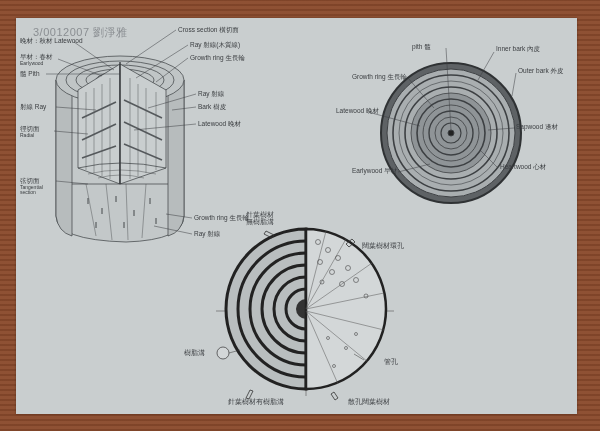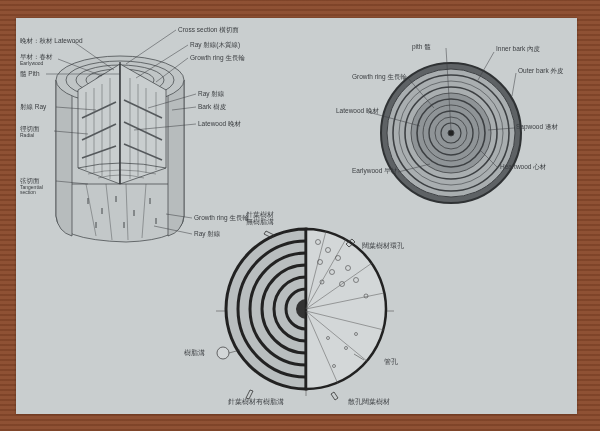--- a/index.html
+++ b/index.html
@@ -10,20 +10,21 @@
          box-shadow:0 0 2px rgba(0,0,0,.35);}
   .lbl{position:absolute;font-size:6.5px;color:#3a3d40;white-space:nowrap;line-height:1.05;}
   .lbl small{display:block;font-size:5px;}
   .title{position:absolute;left:17px;top:7px;font-size:11px;color:#8a8e92;letter-spacing:0.5px;}
   svg{position:absolute;left:0;top:0;}
 </style>
 </head>
 <body>
 
 <div class="paper">
+  <div class="title">3/0012007 劉淨雅</div>
 
   <svg width="561" height="396" viewBox="0 0 561 396">
 
     <g stroke="#3a3d40" fill="none" stroke-width="0.7">
 
       <path d="M40 62 L40 198 Q40 222 110 224 Q168 222 168 198 L168 62" fill="#c3c8c9"></path>
 
       <path d="M40 62 L40 198 Q42 214 56 218 L56 70 Z" fill="#b7bcbd"></path>
       <path d="M168 62 L168 198 Q166 214 152 218 L152 70 Z" fill="#b7bcbd"></path>
 

